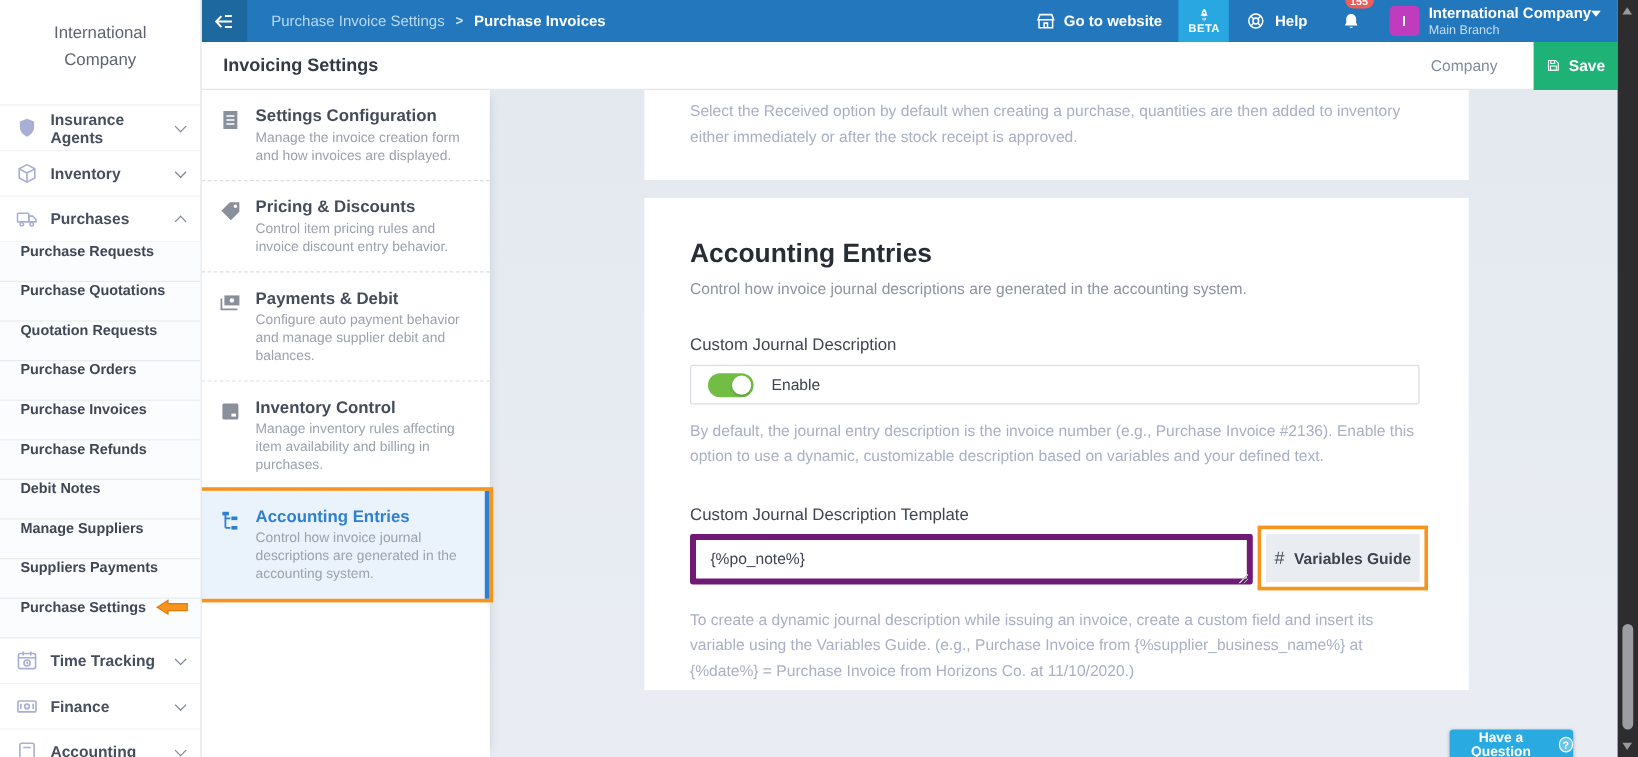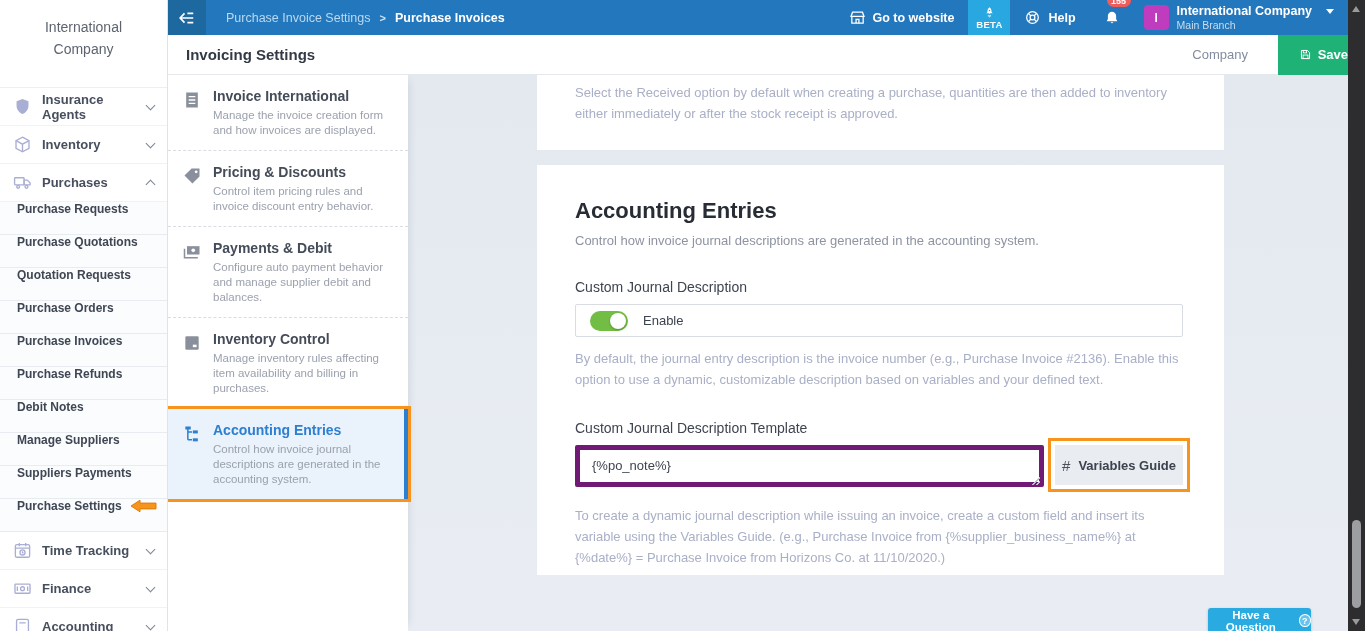--- a/index.html
+++ b/index.html
@@ -27,30 +27,30 @@
   .bc-sep { color:#cfe4f4; font-weight:bold; margin:0 9px; font-size:11px; }
   .bc-current { color:#ffffff; font-weight:bold; }
   .tb-right { margin-left:auto; display:flex; align-items:center; height:35px; }
   .tb-link { display:flex; align-items:center; gap:7px; color:#fff; font-size:12.5px; font-weight:bold; padding:0 14px; height:35px; cursor:pointer; }
   .beta { width:42px; height:35px; background:#29a7e0; display:flex; flex-direction:column; align-items:center; justify-content:center; color:#fff; cursor:pointer; }
   .beta .beta-lbl { font-size:9.5px; font-weight:bold; letter-spacing:.3px; }
   .bell-wrap { position:relative; padding:0 13px; height:51px; display:flex; align-items:center; cursor:pointer; }
   .badge { position:absolute; top:2px; right:3px; background:#ef5c5c; color:#fff; font-size:9px; font-weight:bold; padding:1.5px 4.5px; border-radius:7px; }
   .account { display:flex; align-items:center; gap:8px; padding:0 14px 0 10px; height:35px; cursor:pointer; }
   .avatar { width:25px; height:25px; border-radius:4px; background:#bf3cbf; color:#fff; font-size:12px; font-weight:bold; display:flex; align-items:center; justify-content:center; }
-  .acct-name { font-size:12.5px; font-weight:bold; color:#fff; display:flex; align-items:center; gap:14px; }
+  .acct-name { font-size:12.5px; font-weight:bold; color:#fff; display:flex; align-items:center; gap:0; }
   .caret-down { width:0; height:0; border-left:4px solid transparent; border-right:4px solid transparent; border-top:5px solid #fff; }
   .acct-branch { font-size:10.5px; color:#c7ddee; margin-top:1px; }
 
   
   .page-header { position:absolute; left:168px; top:35px; width:1180px; height:40px; background:#fff; border-bottom:1px solid #e4e7ec; display:flex; align-items:center; z-index:2; }
   .ph-title { margin-left:18px; font-size:15px; font-weight:bold; color:#333a46; }
   .ph-right { margin-left:auto; display:flex; align-items:center; height:40px; }
   .discard { font-size:13px; color:#828ca0; margin-right:30px; cursor:pointer; }
-  .save-btn { width:70px; height:40px; background:#1fb276; color:#fff; font-size:13px; font-weight:bold; display:flex; align-items:center; justify-content:flex-end; gap:6px; cursor:pointer; border:none; }
+  .save-btn { width:70px; height:40px; background:#1fb276; color:#fff; font-size:13px; font-weight:bold; display:flex; align-items:center; justify-content:center; gap:6px; cursor:pointer; border:none; }
 
   
   .settings-panel { position:absolute; left:168px; top:75px; width:240px; height:556px; background:#fff; box-shadow:6px 0 8px -6px rgba(30,40,60,.14); z-index:1; }
   .sn-item { display:flex; padding:13px 12px 12px 14px; border-bottom:1px dashed #d9dde3; min-height:73px; cursor:pointer; position:relative; }
   .sn-item svg { width:20px; height:20px; flex:0 0 20px; margin-top:2px; }
   .sn-text { margin-left:11px; }
   .sn-title { font-size:14px; font-weight:bold; color:#454c59; margin-bottom:4px; }
   .sn-desc { font-size:11.5px; color:#9ba1ad; line-height:15px; }
   .sn-item.active { background:#eaf2fb; border-bottom:none; border-right:4px solid #2d7fd2; min-height:80px; outline:3px solid #f7941d; outline-offset:0; }
   .sn-item.active .sn-title { color:#2d7fd2; }
@@ -262,21 +262,21 @@
     </div>
   </div>
 
   <div class="settings-panel">
     <div class="sn-item">
       <svg viewBox="0 0 24 24">
           <rect x="5" y="3" width="14" height="18" fill="#8a909b"></rect>
           <path d="M8 8h8M8 12h8M8 16h8" stroke="#fff" stroke-width="1.6"></path>
         </svg>
       <div class="sn-text">
-        <div class="sn-title">Invoice International</div>
+        <div class="sn-title">Settings Configuration</div>
         <div class="sn-desc">Manage the invoice creation form and how invoices are displayed.</div>
       </div>
     </div>
     <div class="sn-item">
       <svg viewBox="0 0 24 24">
           <path d="M3 11.5L11.5 3H21v9.5L12.5 21z" fill="#8a909b"></path>
           <circle cx="17" cy="7" r="1.7" fill="#fff"></circle>
         </svg>
       <div class="sn-text">
         <div class="sn-title">Pricing &amp; Discounts</div>

